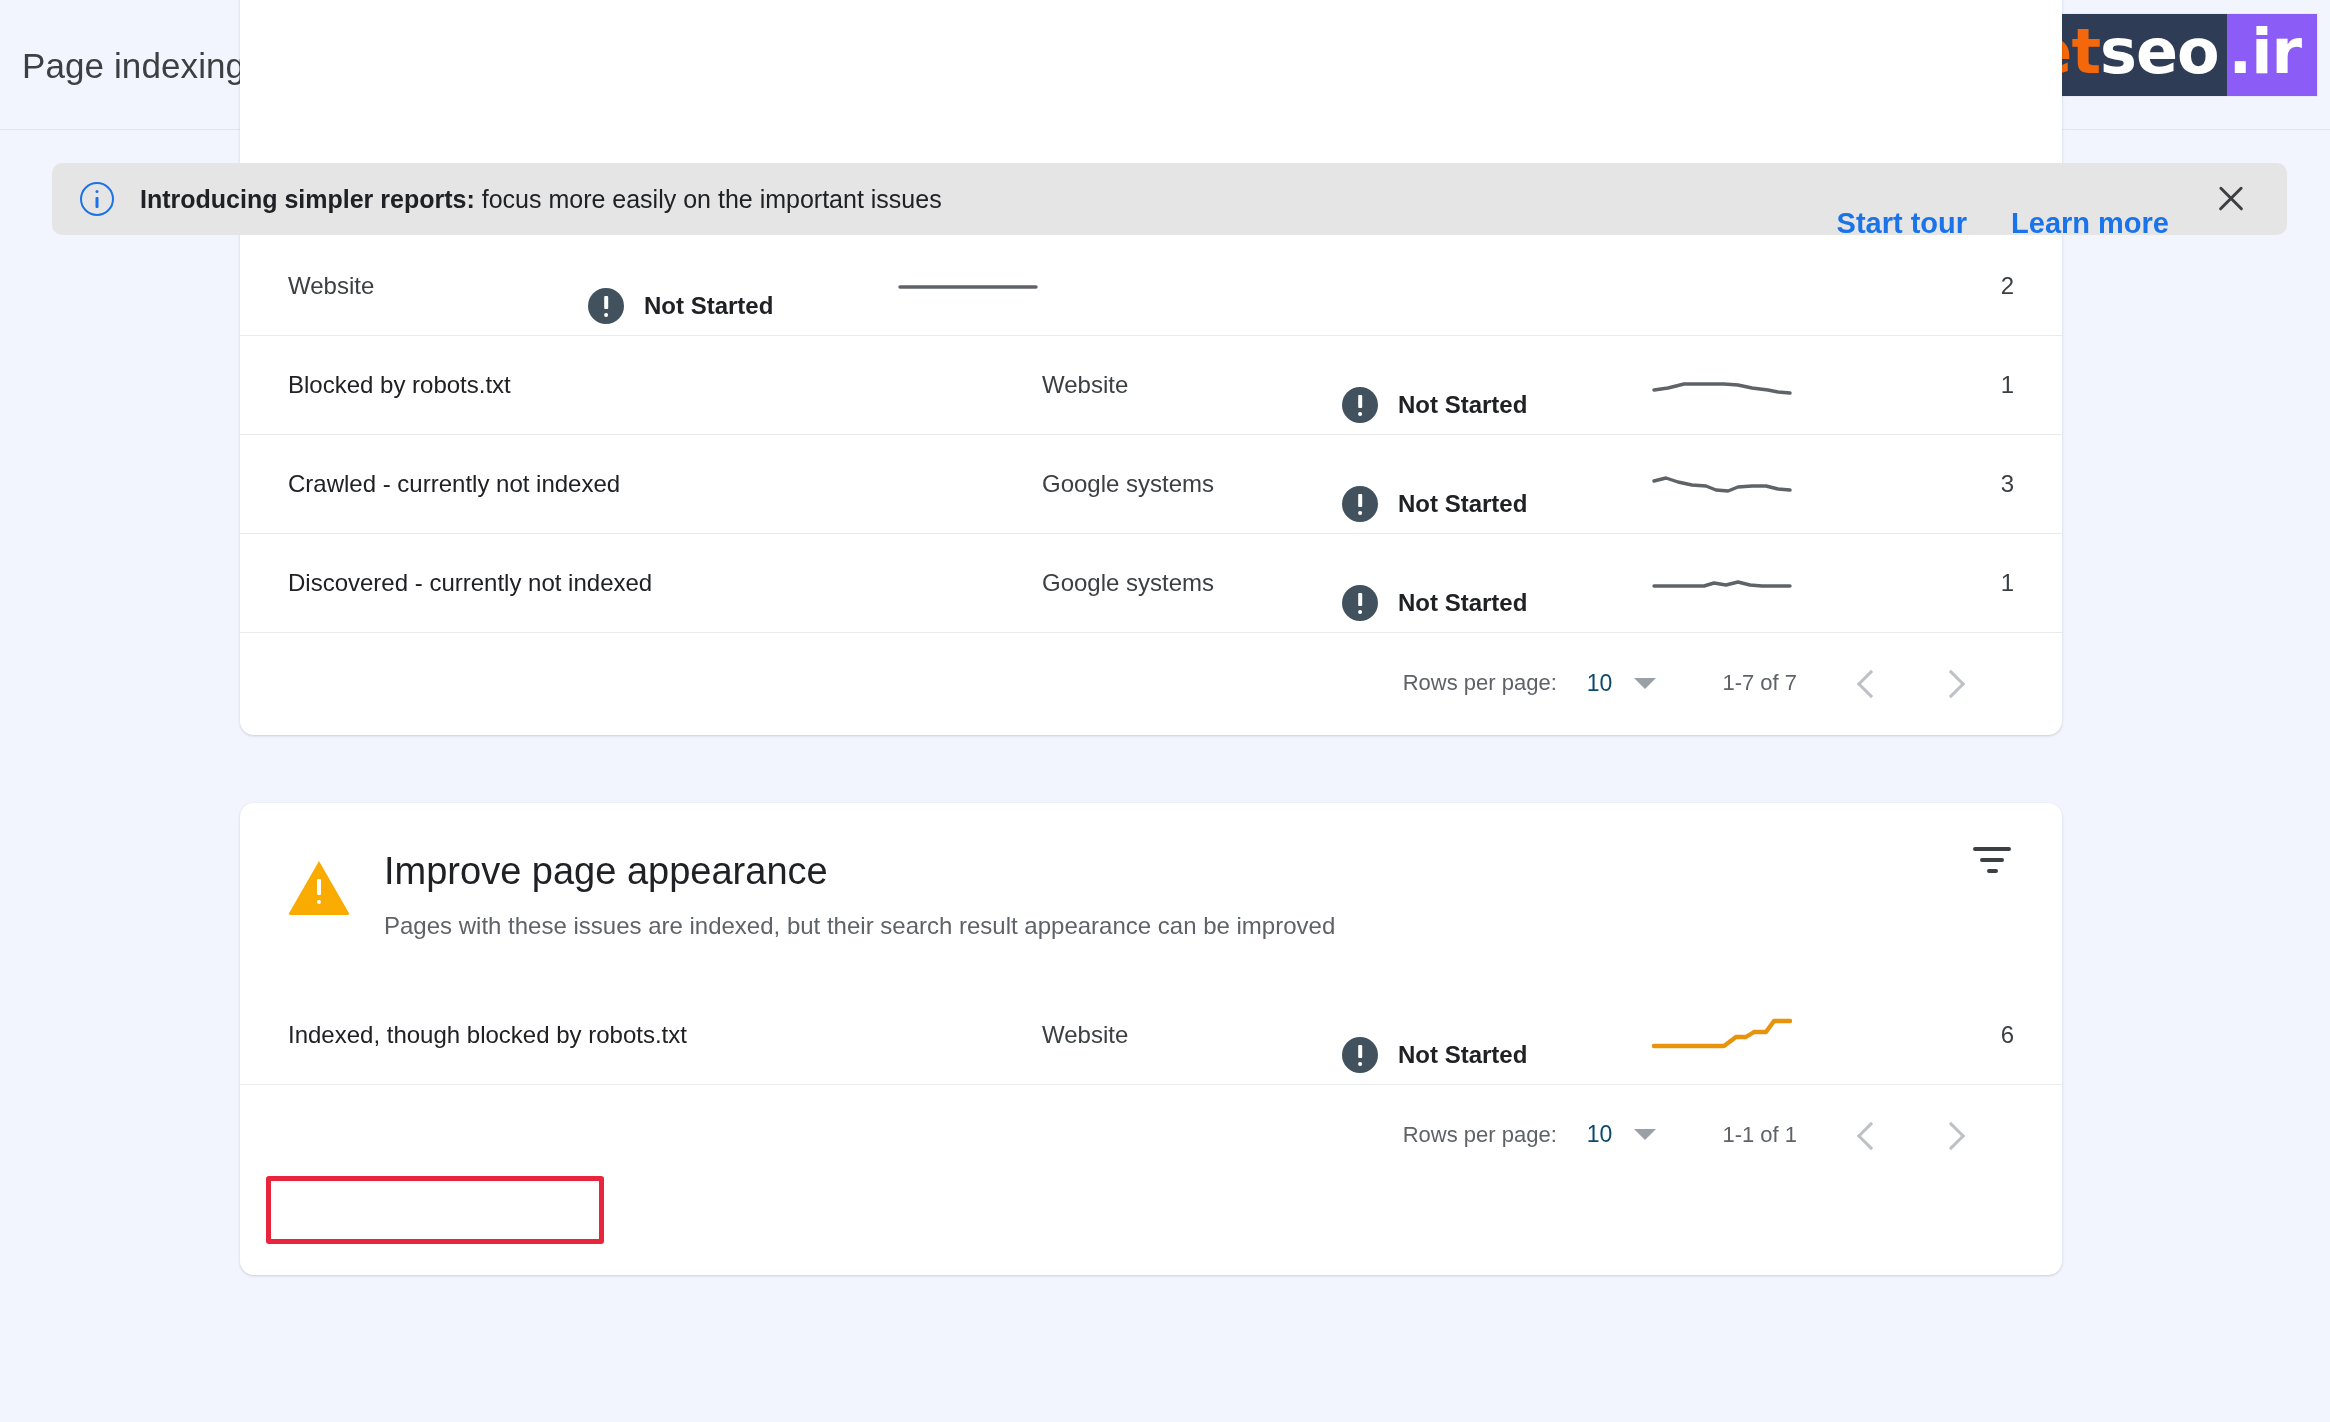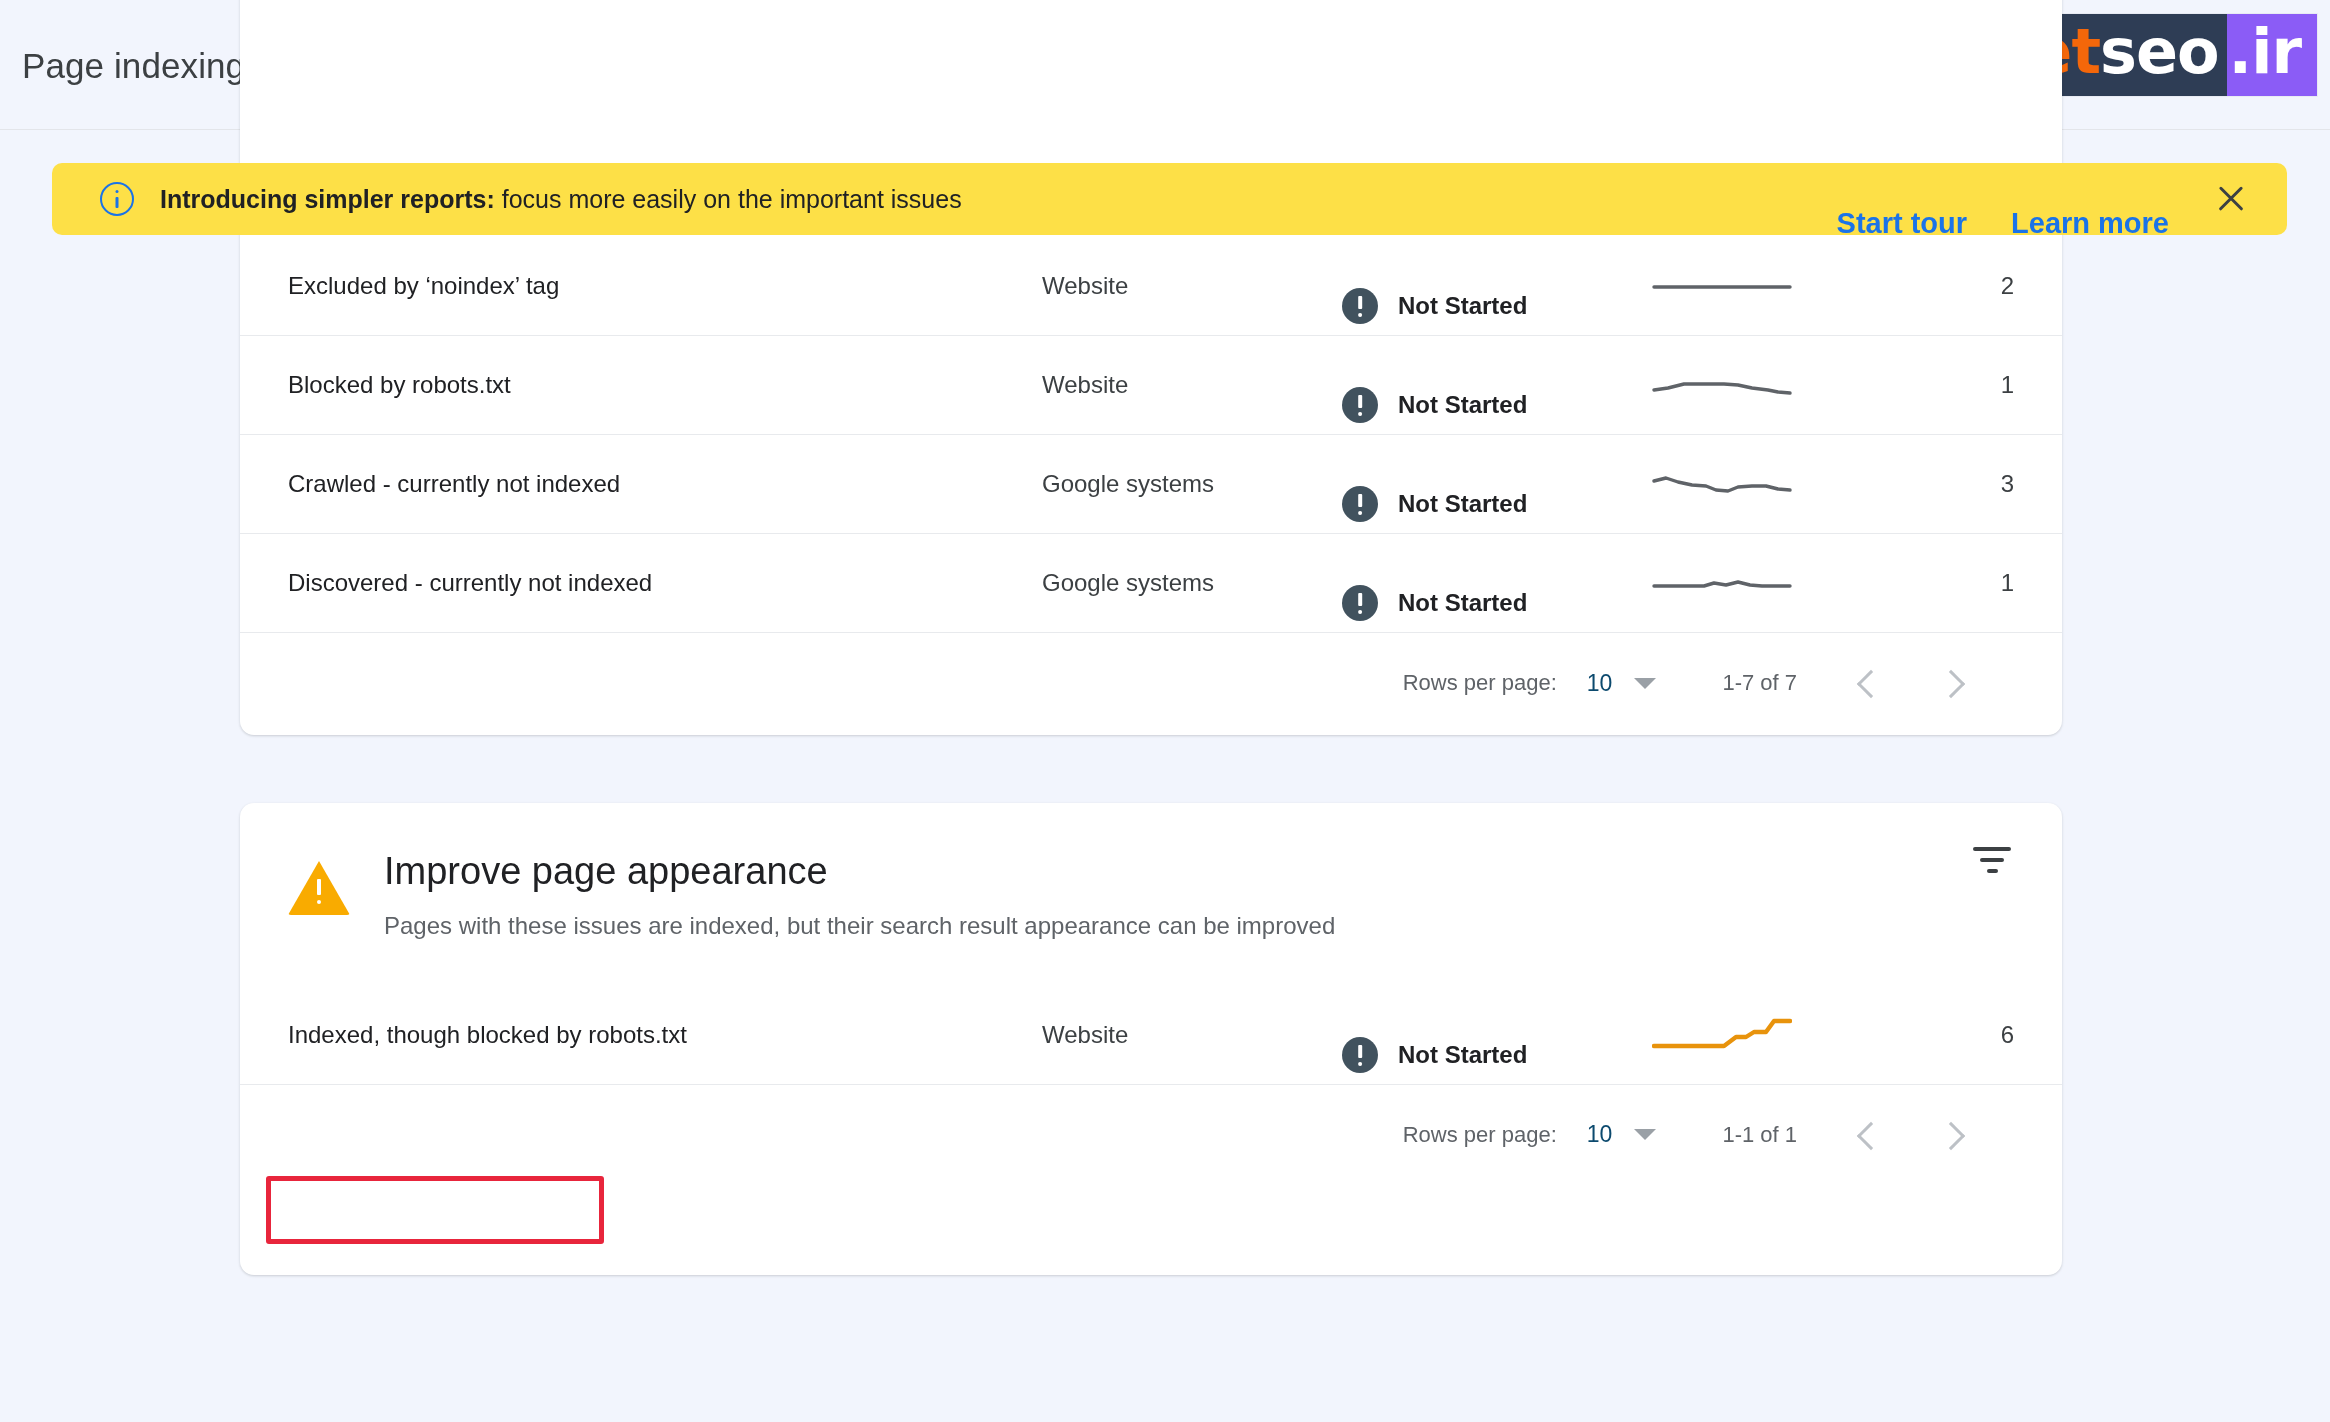--- a/index.html
+++ b/index.html
@@ -61,25 +61,25 @@
   .lg-jet { color: #f4670a; }
   .lg-seo { color: #ffffff; }
   .lg-dot { color: #ffffff; }
   .lg-ir  { color: #ffffff; }
 
   
   .banner {
     position: absolute;
     left: 52px; top: 163px;
     width: 2235px; height: 72px;
-    background: #fde047;
+    background: #e5e5e5;
     border-radius: 10px;
     display: flex;
     align-items: center;
-    padding: 0 38px 0 48px;
+    padding: 0 38px 0 28px;
   }
   .banner-info-icon {
     width: 34px; height: 34px;
     flex: 0 0 34px;
     border: 2.4px solid #1a73e8;
     border-radius: 50%;
     position: relative;
     margin-right: 26px;
   }
   .banner-info-icon::before {
@@ -344,21 +344,20 @@
   </div>
   <div class="logo-right">
     <span class="logo-text"><span class="lg-dot">.</span><span class="lg-ir">ir</span></span>
   </div>
 </div>
 
 <div class="card" id="card-issues">
   <div style="height:297px"></div>
 
   <div class="row">
-    <div class="col-reason">Excluded by ‘noindex’ tag</div>
     <div class="col-source">Website</div>
     <div class="col-valid">
       <span class="status-icon"></span>
       <span class="status-label">Not Started</span>
     </div>
     <div class="col-trend">
       <svg class="spark" viewBox="0 0 140 46">
         <polyline fill="none" stroke-width="3.4" stroke-linecap="round" stroke-linejoin="round" points="2,24 18,24 36,24 54,24 72,24 90,24 108,24 126,24 138,24" stroke="#5f6368"></polyline>
       </svg>
     </div>

